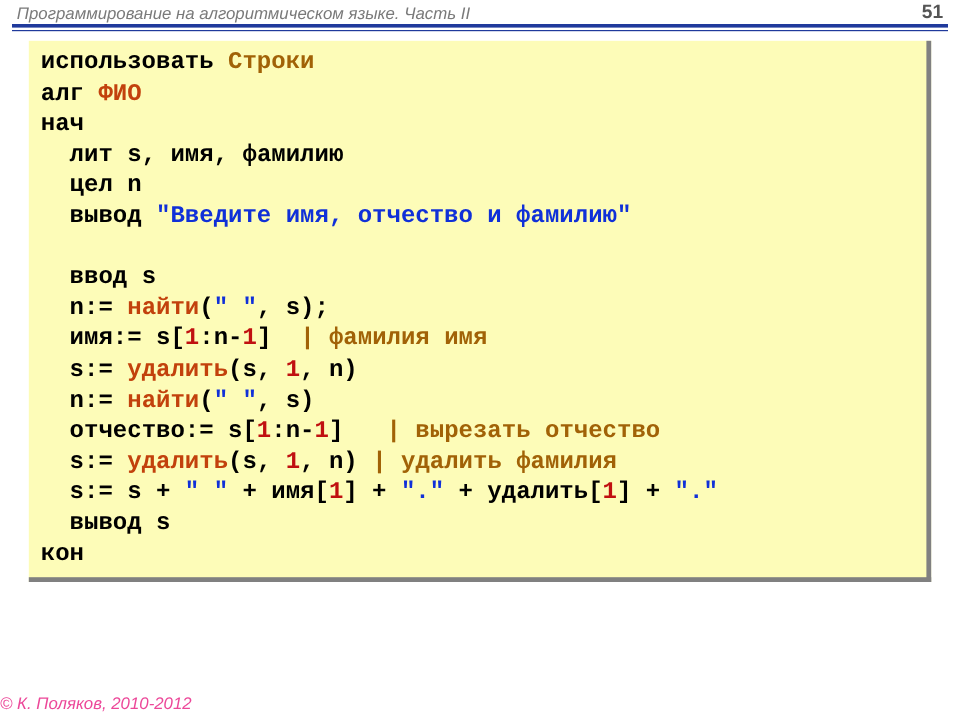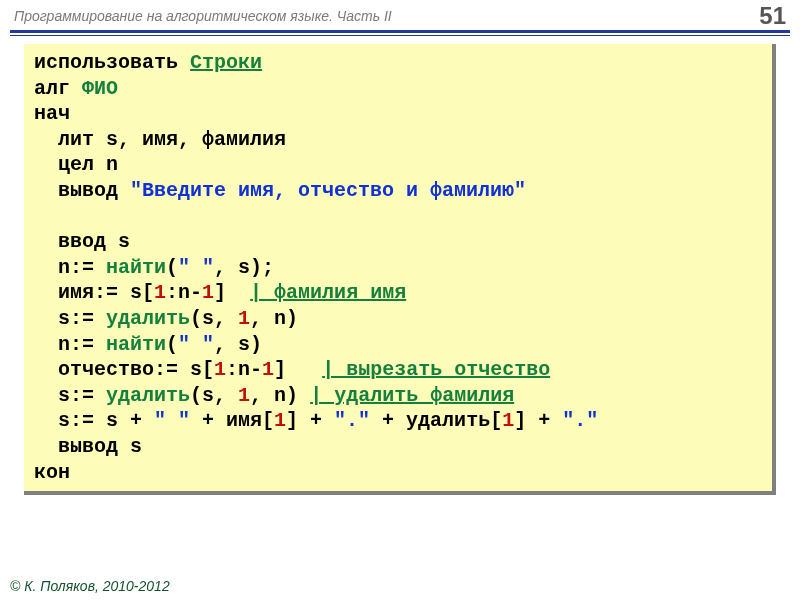--- a/index.html
+++ b/index.html
@@ -7,67 +7,67 @@
   body { font-family: Arial, Helvetica, sans-serif; background: #f5f5f5; }
   .slide {
     width: 800px; height: 600px; background: #ffffff;
     position: relative;
   }
   .top-bar {
     display: flex; justify-content: space-between; align-items: center;
     padding: 2px 14px 0 14px; color: #7a7a7a; font-size: 14px;
     font-style: italic;
   }
-  .page-num { font-style: normal; font-weight: bold; font-size: 24px; color: #555; }
+  .page-num { font-style: normal; font-weight: bold; font-size: 16px; color: #555; }
   .title {
     font-size: 28px; font-weight: bold; color: #111;
     padding: 0 14px 4px 14px;
   }
   .hr1 { border: none; border-top: 3px solid #203a9c; margin: 0 10px; }
   .hr2 { border: none; border-top: 1px solid #203a9c; margin: 2px 10px 8px 10px; }
   .code-box {
     margin: 0 24px;
     background: #fdfcb8;
     border-right: 4px solid #808080;
     border-bottom: 4px solid #808080;
     padding: 6px 10px 6px 10px;
     font-family: "Courier New", Courier, monospace;
     font-size: 20px;
     font-weight: bold;
     line-height: 1.28;
     white-space: pre;
     color: #000;
   }
-  .kw-green { color: #15803d; text-decoration: underline; }
-  .kw-blue  { color: #15803d; }
+  .kw-green { color: #a16207; }
+  .kw-blue  { color: #c2410c; }
   .kw-red   { color: #000000; }
   .str      { color: #1030d8; }
   .num      { color: #c01010; }
   .footer {
-    position: absolute; bottom: 6px; left: 10px;
-    color: #14532d; font-style: italic; font-size: 14px;
+    position: absolute; bottom: 6px; left: 0;
+    color: #ec4899; font-style: italic; font-size: 14px;
   }
 </style>
 </head>
 <body>
 
 <div class="slide">
 
   <div class="top-bar">
     <span>Программирование на алгоритмическом языке. Часть II</span>
     <span class="page-num">51</span>
   </div>
 
   <hr class="hr1">
   <hr class="hr2">
 
   <div class="code-box"><span class="">использовать</span> <span class="kw-green">Строки</span>
 <span>алг</span> <span class="kw-blue">ФИО</span>
 <span>нач</span>
-  <span class="kw-red">лит</span> <span>s, имя, фамилия</span>
+  <span class="kw-red">лит</span> <span>s, имя, фамилию</span>
   <span class="kw-red">цел</span> <span>n</span>
   <span>вывод</span> <span class="str">"Введите имя, отчество и фамилию"</span>
 
   <span>ввод s</span>
   <span>n:= </span><span class="kw-blue">найти</span><span>(</span><span class="str">" "</span><span>, s);</span>
   <span>имя:= s[</span><span class="num">1</span><span>:n-</span><span class="num">1</span><span>]</span>  <span class="kw-green">| фамилия имя</span>
   <span>s:= </span><span class="kw-blue">удалить</span><span>(</span>s<span>, </span><span class="num">1</span><span>, n)</span>
   <span>n:= </span><span class="kw-blue">найти</span><span>(</span><span class="str">" "</span><span>, s)</span>
   <span>отчество:= s[</span><span class="num">1</span><span>:n-</span><span class="num">1</span><span>]</span>   <span class="kw-green">| вырезать отчество</span>
   <span>s:= </span><span class="kw-blue">удалить</span><span>(</span>s<span>, </span><span class="num">1</span><span>, n)</span> <span class="kw-green">| удалить фамилия</span>

